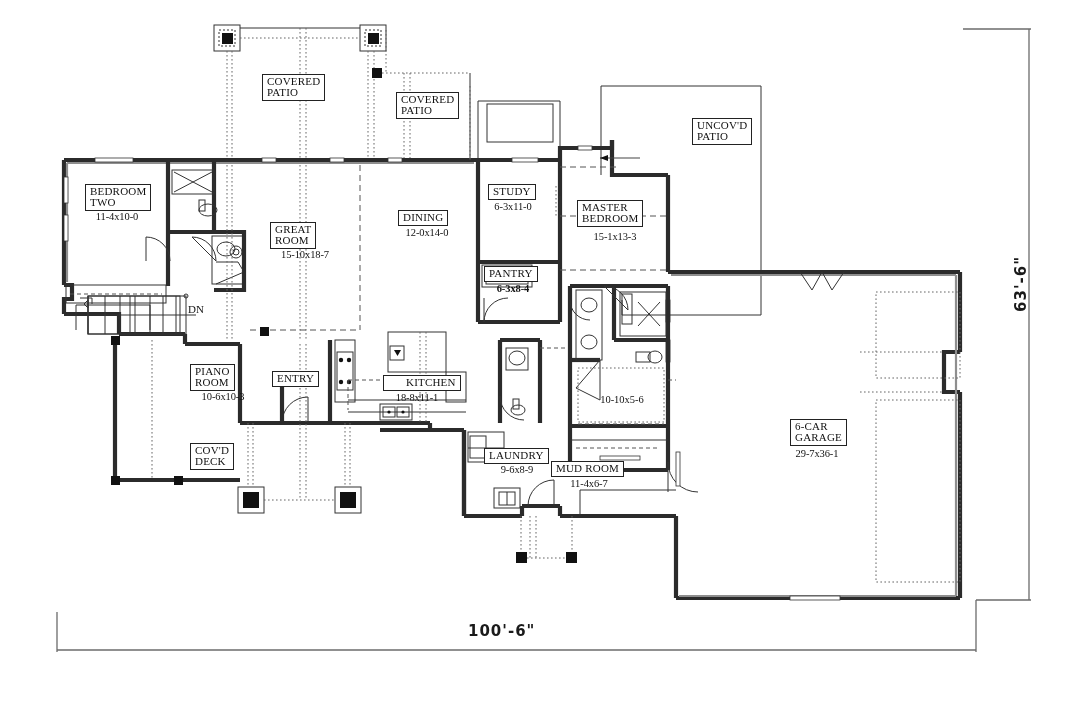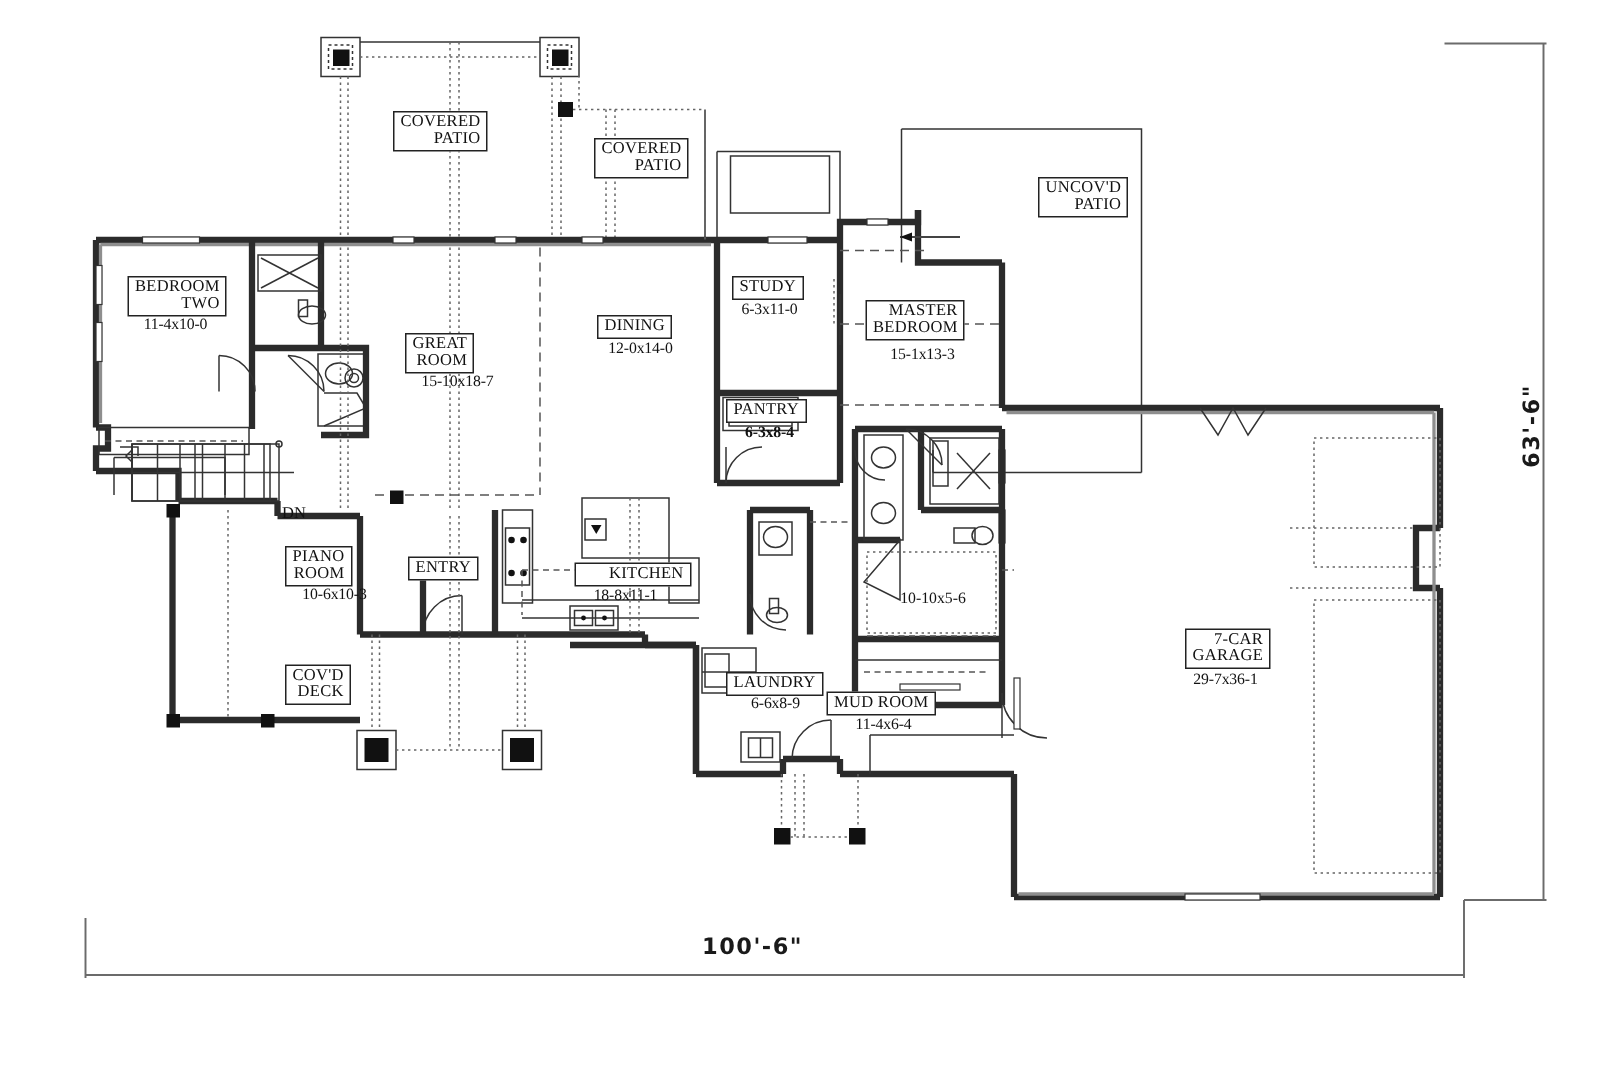--- a/index.html
+++ b/index.html
@@ -3,21 +3,21 @@
 <meta charset="utf-8">
 <title>Main Floor Plan</title>
 <style>
   html,body{margin:0;padding:0;background:#ffffff;}
   body{width:1080px;height:720px;overflow:hidden;
        font-family:"Liberation Serif",serif;color:#111;}
   #stage{position:relative;width:1080px;height:720px;background:#fff;}
   svg#plan{position:absolute;left:0;top:0;width:1080px;height:720px;}
 
   .rmlabel{position:absolute;border:1px solid #222;background:#fff;
-           text-align:right;font-family:"Liberation Serif",serif;
+           text-align:left;font-family:"Liberation Serif",serif;
            line-height:1.02;padding:1px 4px 2px 4px;white-space:nowrap;
            font-size:11px;letter-spacing:.2px;}
   .rmlabel .l2{display:block;}
   .rmdim{position:absolute;text-align:center;white-space:nowrap;
          font-size:10.5px;font-family:"Liberation Serif",serif;
          letter-spacing:-.1px;}
   .plaindim{position:absolute;text-align:center;white-space:nowrap;
             font-size:10.5px;font-family:"Liberation Serif",serif;}
   .dn{position:absolute;font-size:11px;font-family:"Liberation Serif",serif;}
 
@@ -465,36 +465,36 @@
 
   <div class="rmlabel" style="left:577px;top:200px;">
     <span>MASTER</span>
     <span class="l2">BEDROOM</span>
   </div>
   <div class="rmdim" style="left:575px;top:231px;width:80px;">15-1x13-3</div>
 
   <div class="rmlabel" style="left:484px;top:448px;">
     <span>LAUNDRY</span>
   </div>
-  <div class="rmdim" style="left:483px;top:464px;width:68px;">6-6x8-9</div>
+  <div class="rmdim" style="left:483px;top:464px;width:68px;">9-6x8-9</div>
 
   <div class="rmlabel" style="left:551px;top:461px;">
     <span>MUD ROOM</span>
   </div>
-  <div class="rmdim" style="left:551px;top:478px;width:76px;">11-4x6-4</div>
+  <div class="rmdim" style="left:551px;top:478px;width:76px;">11-4x6-7</div>
 
   <div class="rmlabel" style="left:790px;top:419px;">
-    <span>7-CAR</span>
+    <span>6-CAR</span>
     <span class="l2">GARAGE</span>
   </div>
   <div class="rmdim" style="left:780px;top:448px;width:74px;">29-7x36-1</div>
 
   <div class="plaindim" style="left:582px;top:394px;width:80px;">10-10x5-6</div>
 
-  <div class="dn" style="left:188px;top:303px;margin-top:33px;">DN</div>
+  <div class="dn" style="left:188px;top:303px;">DN</div>
 
   <div class="dimtext" id="dim-h-text">100'-6"</div>
   <div class="dimtext" id="dim-v-text">63'-6"</div>
 
   <div id="titleblock">
   </div>
 
 </div>
 
 </body></html>

